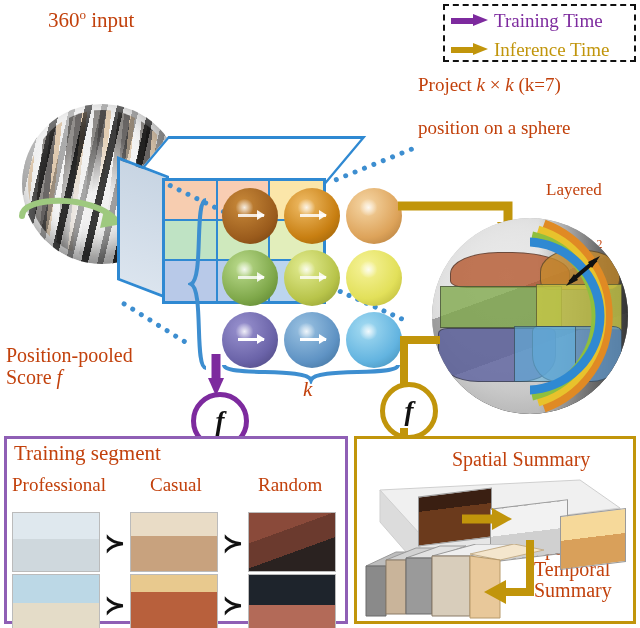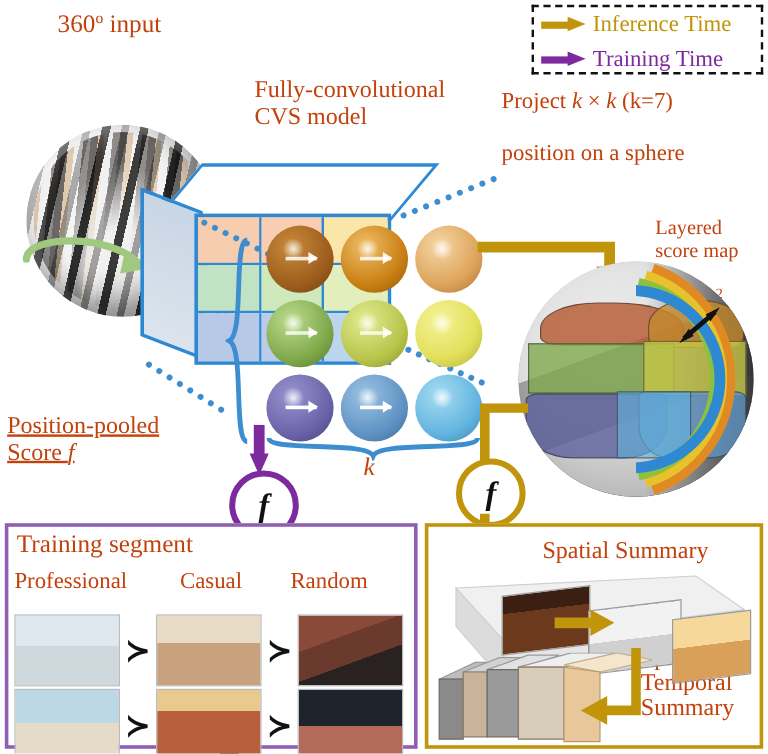--- a/index.html
+++ b/index.html
@@ -18,21 +18,21 @@
   .arrowline{position:relative;width:36px;height:11px;flex:0 0 36px;}
   .arrowline .shaft{position:absolute;left:0;top:3px;width:24px;height:6px;}
   .arrowline .head{position:absolute;left:22px;top:-1px;width:0;height:0;
                    border-top:6px solid transparent;border-bottom:6px solid transparent;}
 
   
   #cap-input{left:48px;top:8px;font-size:21px;}
   #cap-model{left:212px;top:64px;font-size:20px;}
   #cap-project{left:418px;top:74px;font-size:19px;}
   #cap-layered{left:546px;top:180px;font-size:17px;text-align:left;}
-  #cap-pooled{left:6px;top:344px;font-size:20px;text-decoration:underline;}
+  #cap-pooled{left:6px;top:344px;font-size:20px;}
   #lbl-k-left{left:180px;top:244px;font-size:21px;}
   #lbl-k-bottom{left:303px;top:378px;font-size:21px;}
   #lbl-k2{left:588px;top:238px;font-size:19px;}
 
   
   #sphere-input{left:22px;top:104px;width:160px;height:160px;border-radius:50%;
     background:
       repeating-linear-gradient(103deg, rgba(20,20,20,.80) 0 7px, rgba(245,245,245,.88) 7px 16px,
         rgba(120,120,120,.55) 16px 22px, rgba(250,250,250,.9) 22px 31px),
       radial-gradient(circle at 36% 30%, #f6f6f6 0%, #cfcfcf 48%, #8e8e8e 78%, #5d5d5d 100%);
@@ -103,52 +103,50 @@
   #cap-spatial{left:452px;top:448px;font-size:20px;}
   #cap-st{left:534px;top:538px;font-size:20px;line-height:1.05;text-align:left;}
   .vid{position:absolute;border:1px solid #9a9a9a;background-size:cover;background-position:center;}
 </style>
 </head>
 <body>
 
 <div id="legend" class="abs">
   <div class="row">
     <span class="arrowline">
-      <span class="shaft" style="background:#c1950b"></span>
-      <span class="head" style="border-left:15px solid #c1950b"></span>
-    </span>
-    <span class="lbl txt" style="color:#c1950b">Inference Time</span>
+      <span class="shaft" style="background:#7d2a9e"></span>
+      <span class="head" style="border-left:15px solid #7d2a9e"></span>
+    </span>
+    <span class="lbl txt" style="color:#7d2a9e">Training Time</span>
   </div>
   <div class="row">
     <span class="arrowline">
-      <span class="shaft" style="background:#7d2a9e"></span>
-      <span class="head" style="border-left:15px solid #7d2a9e"></span>
-    </span>
-    <span class="lbl txt" style="color:#7d2a9e">Training Time</span>
+      <span class="shaft" style="background:#c1950b"></span>
+      <span class="head" style="border-left:15px solid #c1950b"></span>
+    </span>
+    <span class="lbl txt" style="color:#c1950b">Inference Time</span>
   </div>
 </div>
 
 <div id="cap-input" class="abs txt">
   <span>360</span><sup>o</sup><span> input</span><br>
 </div>
 
 <div id="cap-model" class="abs txt">
-  <span>Fully-convolutional</span><br>
-  <span>CVS model</span>
+  <br>
 </div>
 
 <div id="cap-project" class="abs txt">
   <span>Project </span><span class="it">k</span><span> × </span><span class="it">k</span><span> (k=7)</span><br>
   <br>
   <span>position on a sphere</span>
 </div>
 
 <div id="cap-layered" class="abs txt">
   <span>Layered</span><br>
-  <span>score map</span>
 </div>
 
 <div id="cap-pooled" class="abs txt">
   <span>Position-pooled</span><br>
   <span>Score </span><span class="it">f</span>
 </div>
 
 <div id="lbl-k-left" class="abs txt it">k</div>
 <div id="lbl-k-bottom" class="abs txt it">k</div>
 <div id="lbl-k2" class="abs txt">
@@ -293,21 +291,21 @@
 <svg class="abs" style="left:374px;top:428px;width:110px;height:82px;" viewBox="0 0 110 82">
   <path d="M30,0 L30,46 L84,46" stroke="#c1950b" stroke-width="8" fill="none"></path>
   <path d="M78,34 L102,46 L78,58 Z" fill="#c1950b"></path>
 </svg>
 
 <div id="panel-train" class="abs"></div>
 <div id="cap-train" class="abs txt">Training segment</div>
 
 <div class="colhdr txt" style="left:12px;top:474px;">Professional</div>
 <div class="colhdr txt" style="left:150px;top:474px;">Casual</div>
-<div class="colhdr txt" style="left:242px;top:474px;">Random</div>
+<div class="colhdr txt" style="left:258px;top:474px;">Random</div>
 
 <div class="thumb" style="left:12px;top:512px;background:
    linear-gradient(180deg,#dfe8ee 0 44%,#cfd8dd 44% 100%),
    radial-gradient(circle at 30% 52%,#2b2420 0 11%,rgba(0,0,0,0) 12%),
    radial-gradient(circle at 58% 46%,#f0ddc8 0 12%,rgba(0,0,0,0) 13%);"></div>
 <div class="gt" style="left:104px;top:528px;">≻</div>
 <div class="thumb" style="left:130px;top:512px;background:
    linear-gradient(180deg,#e9dcc6 0 40%,#c8a27e 40% 100%),
    radial-gradient(circle at 24% 62%,#3a2b22 0 16%,rgba(0,0,0,0) 17%),
    radial-gradient(circle at 66% 58%,#241c16 0 15%,rgba(0,0,0,0) 16%);"></div>

